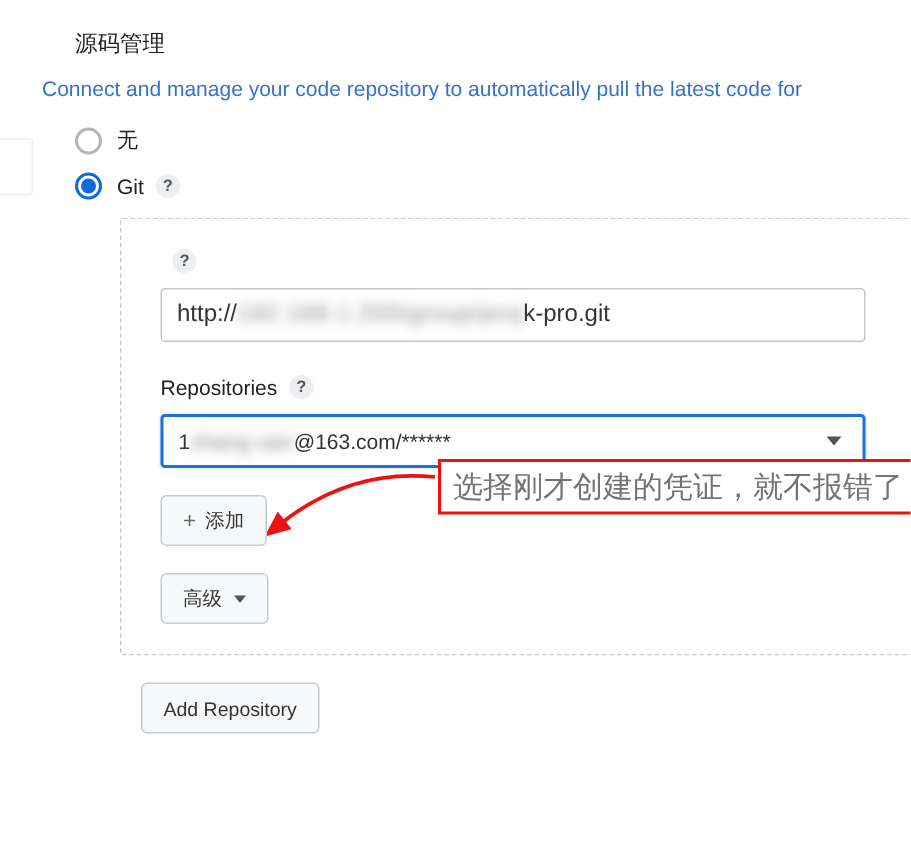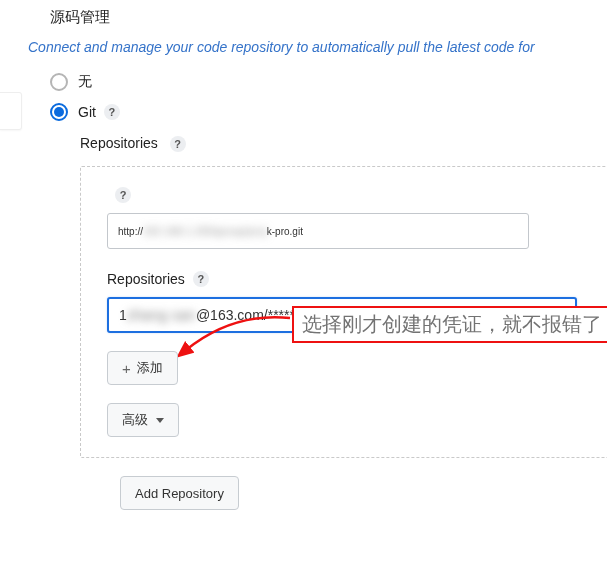--- a/index.html
+++ b/index.html
@@ -8,32 +8,31 @@
     padding: 0;
     font-family: Arial, "Microsoft YaHei", sans-serif;
     font-size: 14px;
     color: #333;
     background: #fff;
     width: 607px;
     height: 566px;
     overflow: hidden;
     position: relative;
   }
-  .content { padding: 8px 0 0 50px; }
+  .content { padding: 20px 0 0 50px; }
   .section-title {
     font-size: 15px;
     color: #222;
     margin: 0 0 10px 0;
   }
   .section-desc {
     font-size: 14px;
     color: #3573c9;
     margin: 12px 0 18px -22px;
     white-space: nowrap;
-    font-style: italic;
   }
   .radio-row {
     display: flex;
     align-items: center;
     margin-bottom: 12px;
     margin-left: 0px;
   }
   .radio-outer {
     width: 18px;
     height: 18px;
@@ -98,26 +97,26 @@
   }
   .inner-pad { padding: 20px 0 0 26px; }
   .field-label {
     font-size: 14px;
     color: #222;
     margin-bottom: 10px;
     display: flex;
     align-items: center;
   }
   .text-input {
-    width: 422px;
+    width: 470px;
     height: 36px;
     border: 1px solid #c3c7cc;
     border-radius: 3px;
     padding: 0 10px;
-    font-size: 10px;
+    font-size: 16px;
     color: #333;
     display: flex;
     align-items: center;
     background: #fff;
     position: relative;
   }
   .text-input .blur {
     filter: blur(4px);
     color: #888;
     letter-spacing: 0.5px;
@@ -169,21 +168,21 @@
   }
   .btn .chev-sm {
     width: 0; height: 0;
     border-left: 4px solid transparent;
     border-right: 4px solid transparent;
     border-top: 5px solid #555;
     margin-left: 8px;
   }
   .btn-row { margin-top: 18px; }
   .add-repo-btn {
-    margin-left: 40px;
+    margin-left: 14px;
     justify-content: flex-end;
   }
   
   .anno-box {
     position: absolute;
     border: 2px solid #e11;
     padding: 3px 8px;
     color: #737373;
     font-size: 20px;
     top: 306px;
@@ -225,24 +224,20 @@
     <span class="radio-label">无</span>
   </div>
 
   <div class="radio-row">
     <span class="radio-outer selected"></span>
     <span class="radio-label">Git</span>
     <span class="help-badge">?</span>
   </div>
 
   <div class="sub-indent">
-    <div class="repo-heading">
-      <span>Repositories</span>
-      <span class="help-badge">?</span>
-    </div>
 
     <div class="dashed-box outer">
       <div class="inner-pad">
         <div class="field-label">
           <span class="help-badge">?</span>
         </div>
         <div class="text-input">
           <span>http:// </span>
           <span class="blur">192.168.1.200/group/proj</span>
           <span>k-pro.git</span>

